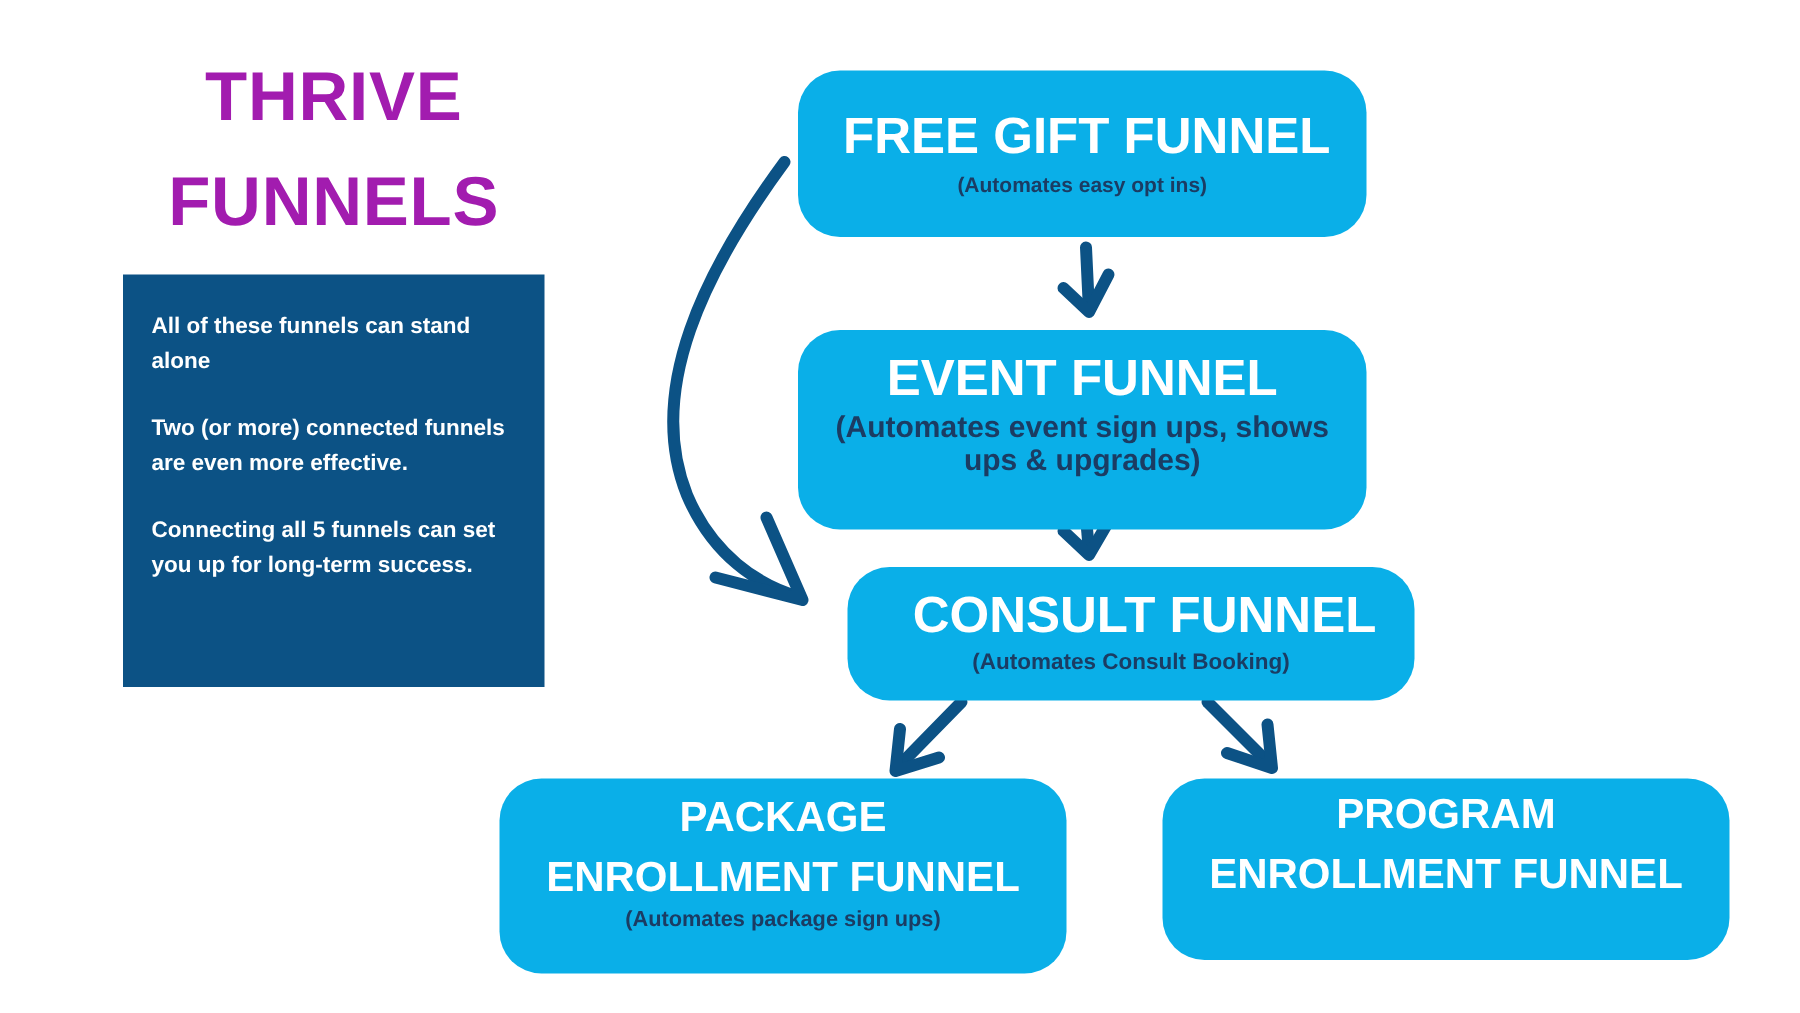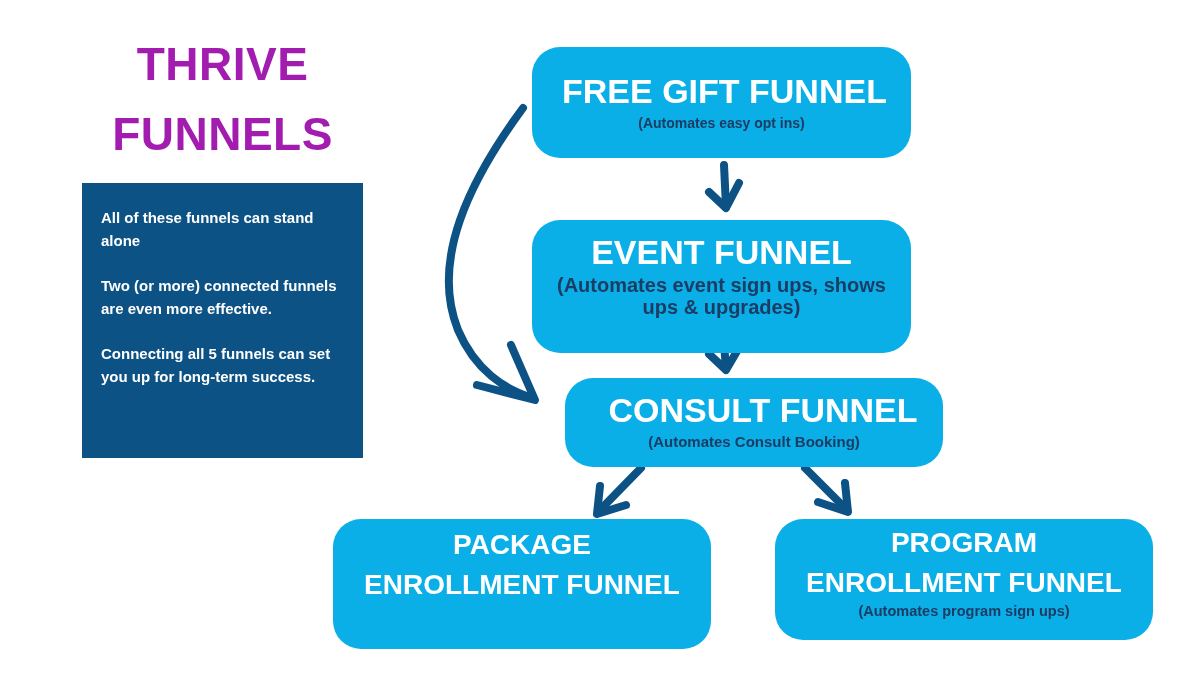--- a/index.html
+++ b/index.html
@@ -106,19 +106,19 @@
 </div>
 
 <div class="node" id="node-consult">
   <div class="ttl">CONSULT FUNNEL</div>
   <div class="sub">(Automates Consult Booking)</div>
 </div>
 
 <div class="node" id="node-package">
   <div class="ttl">PACKAGE</div>
   <div class="ttl">ENROLLMENT FUNNEL</div>
+  <div class="sub">(Automates package sign ups)</div>
 </div>
 
 <div class="node" id="node-program">
   <div class="ttl">PROGRAM</div>
   <div class="ttl">ENROLLMENT FUNNEL</div>
-  <div class="sub">(Automates program sign ups)</div>
 </div>
 
 </body></html>

